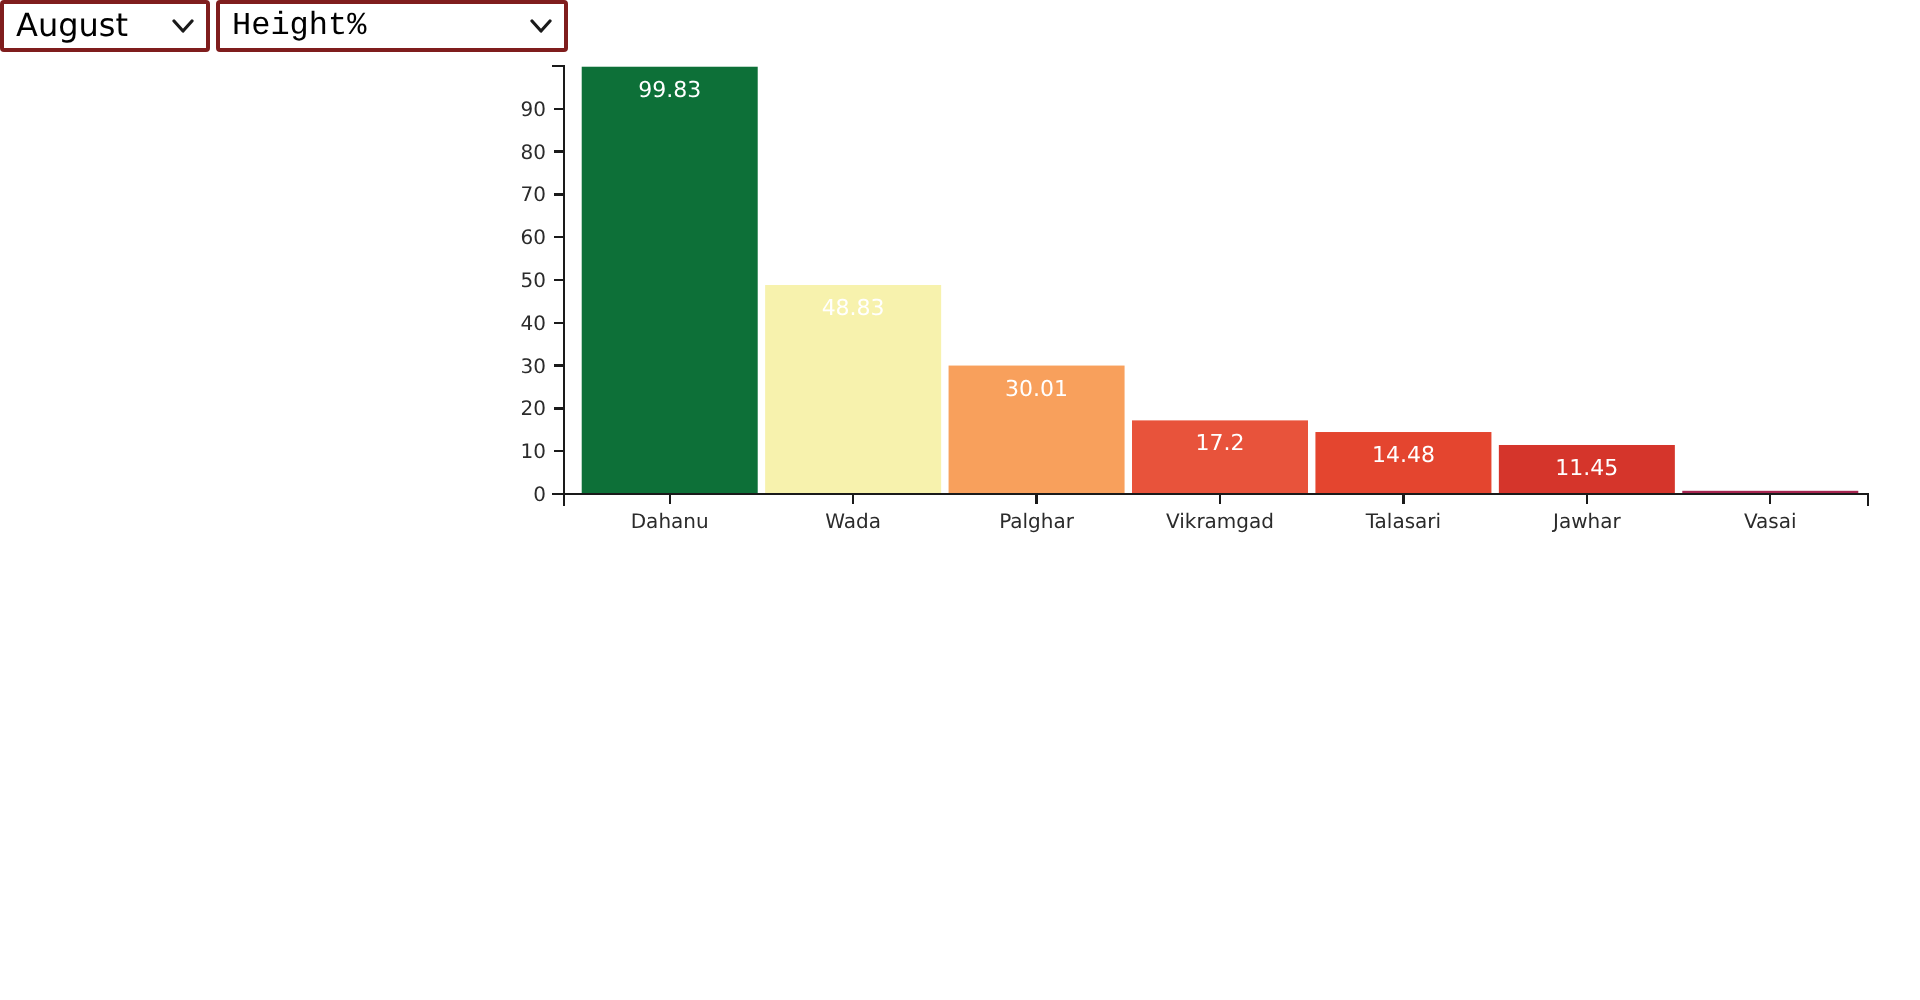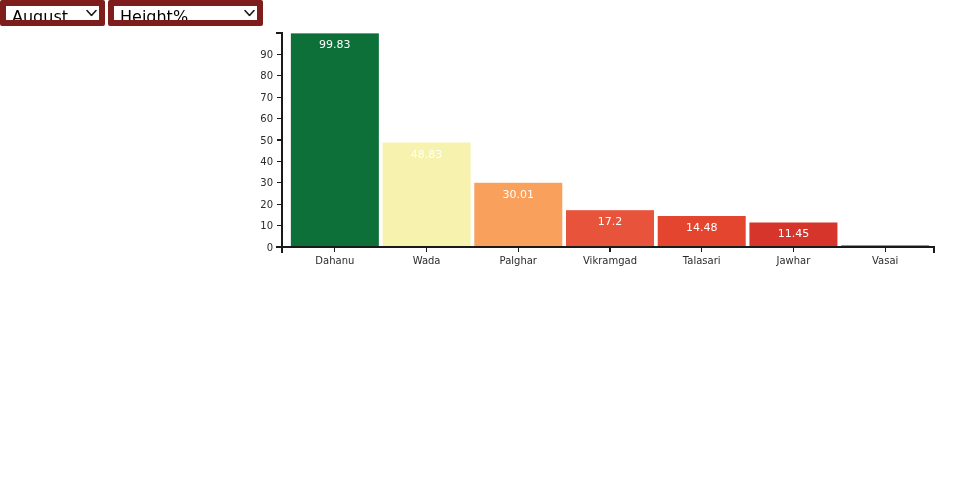--- a/index.html
+++ b/index.html
@@ -21,33 +21,33 @@
     position: absolute;
     left: 0;
     top: 0;
     display: flex;
     gap: 3px;
   }
   .dropdown {
     appearance: none;
     -webkit-appearance: none;
     -moz-appearance: none;
-    border: 6px solid #7f1d1d;
+    border: 2px solid #7f1d1d;
     border-radius: 2px;
     background: #ffffff;
     font-family: "DejaVu Sans", sans-serif;
     font-size: 16px;
     color: #000000;
     height: 26px;
     line-height: 22px;
     padding: 0 26px 0 6px;
     box-sizing: border-box;
   }
   #select-month { width: 105px; }
-  #select-metric { width: 155px; }
+  #select-metric { width: 176px; font-family: Liberation Mono, monospace; }
   .dd-wrap { position: relative; display: inline-block; }
   .dd-caret {
     position: absolute;
     right: 8px;
     top: 50%;
     transform: translateY(-50%);
     pointer-events: none;
     width: 11px;
     height: 7px;
   }

